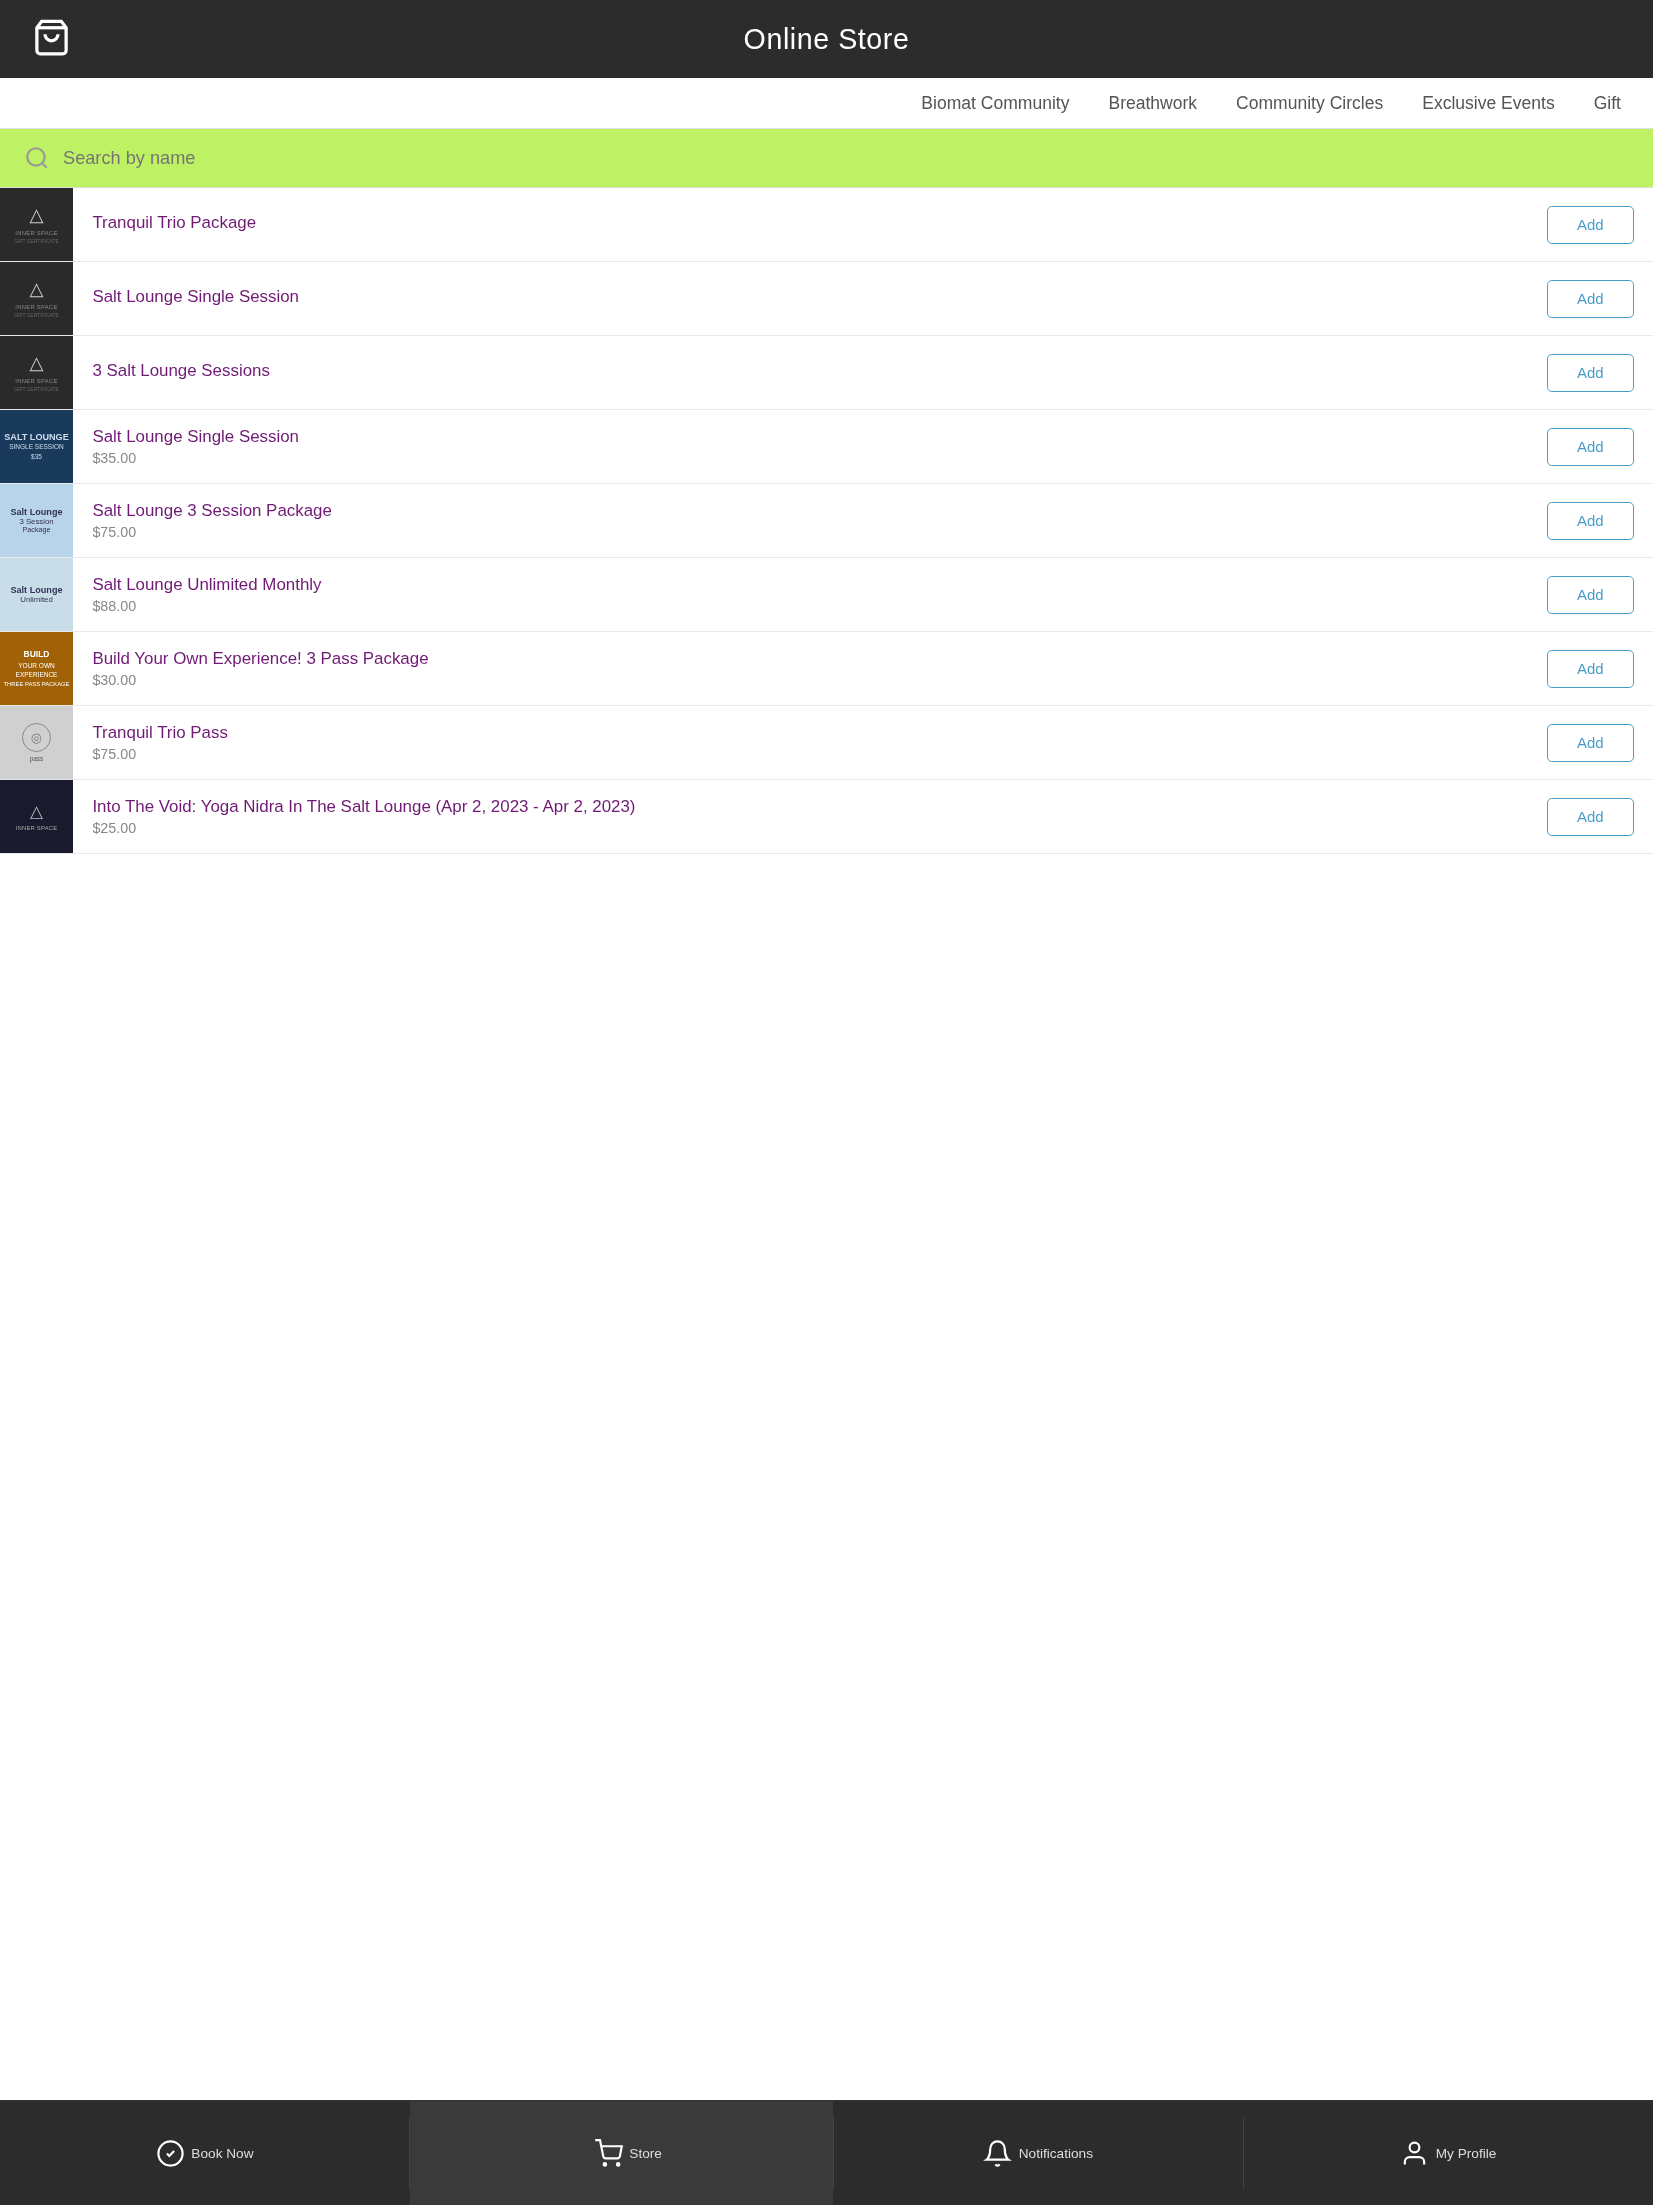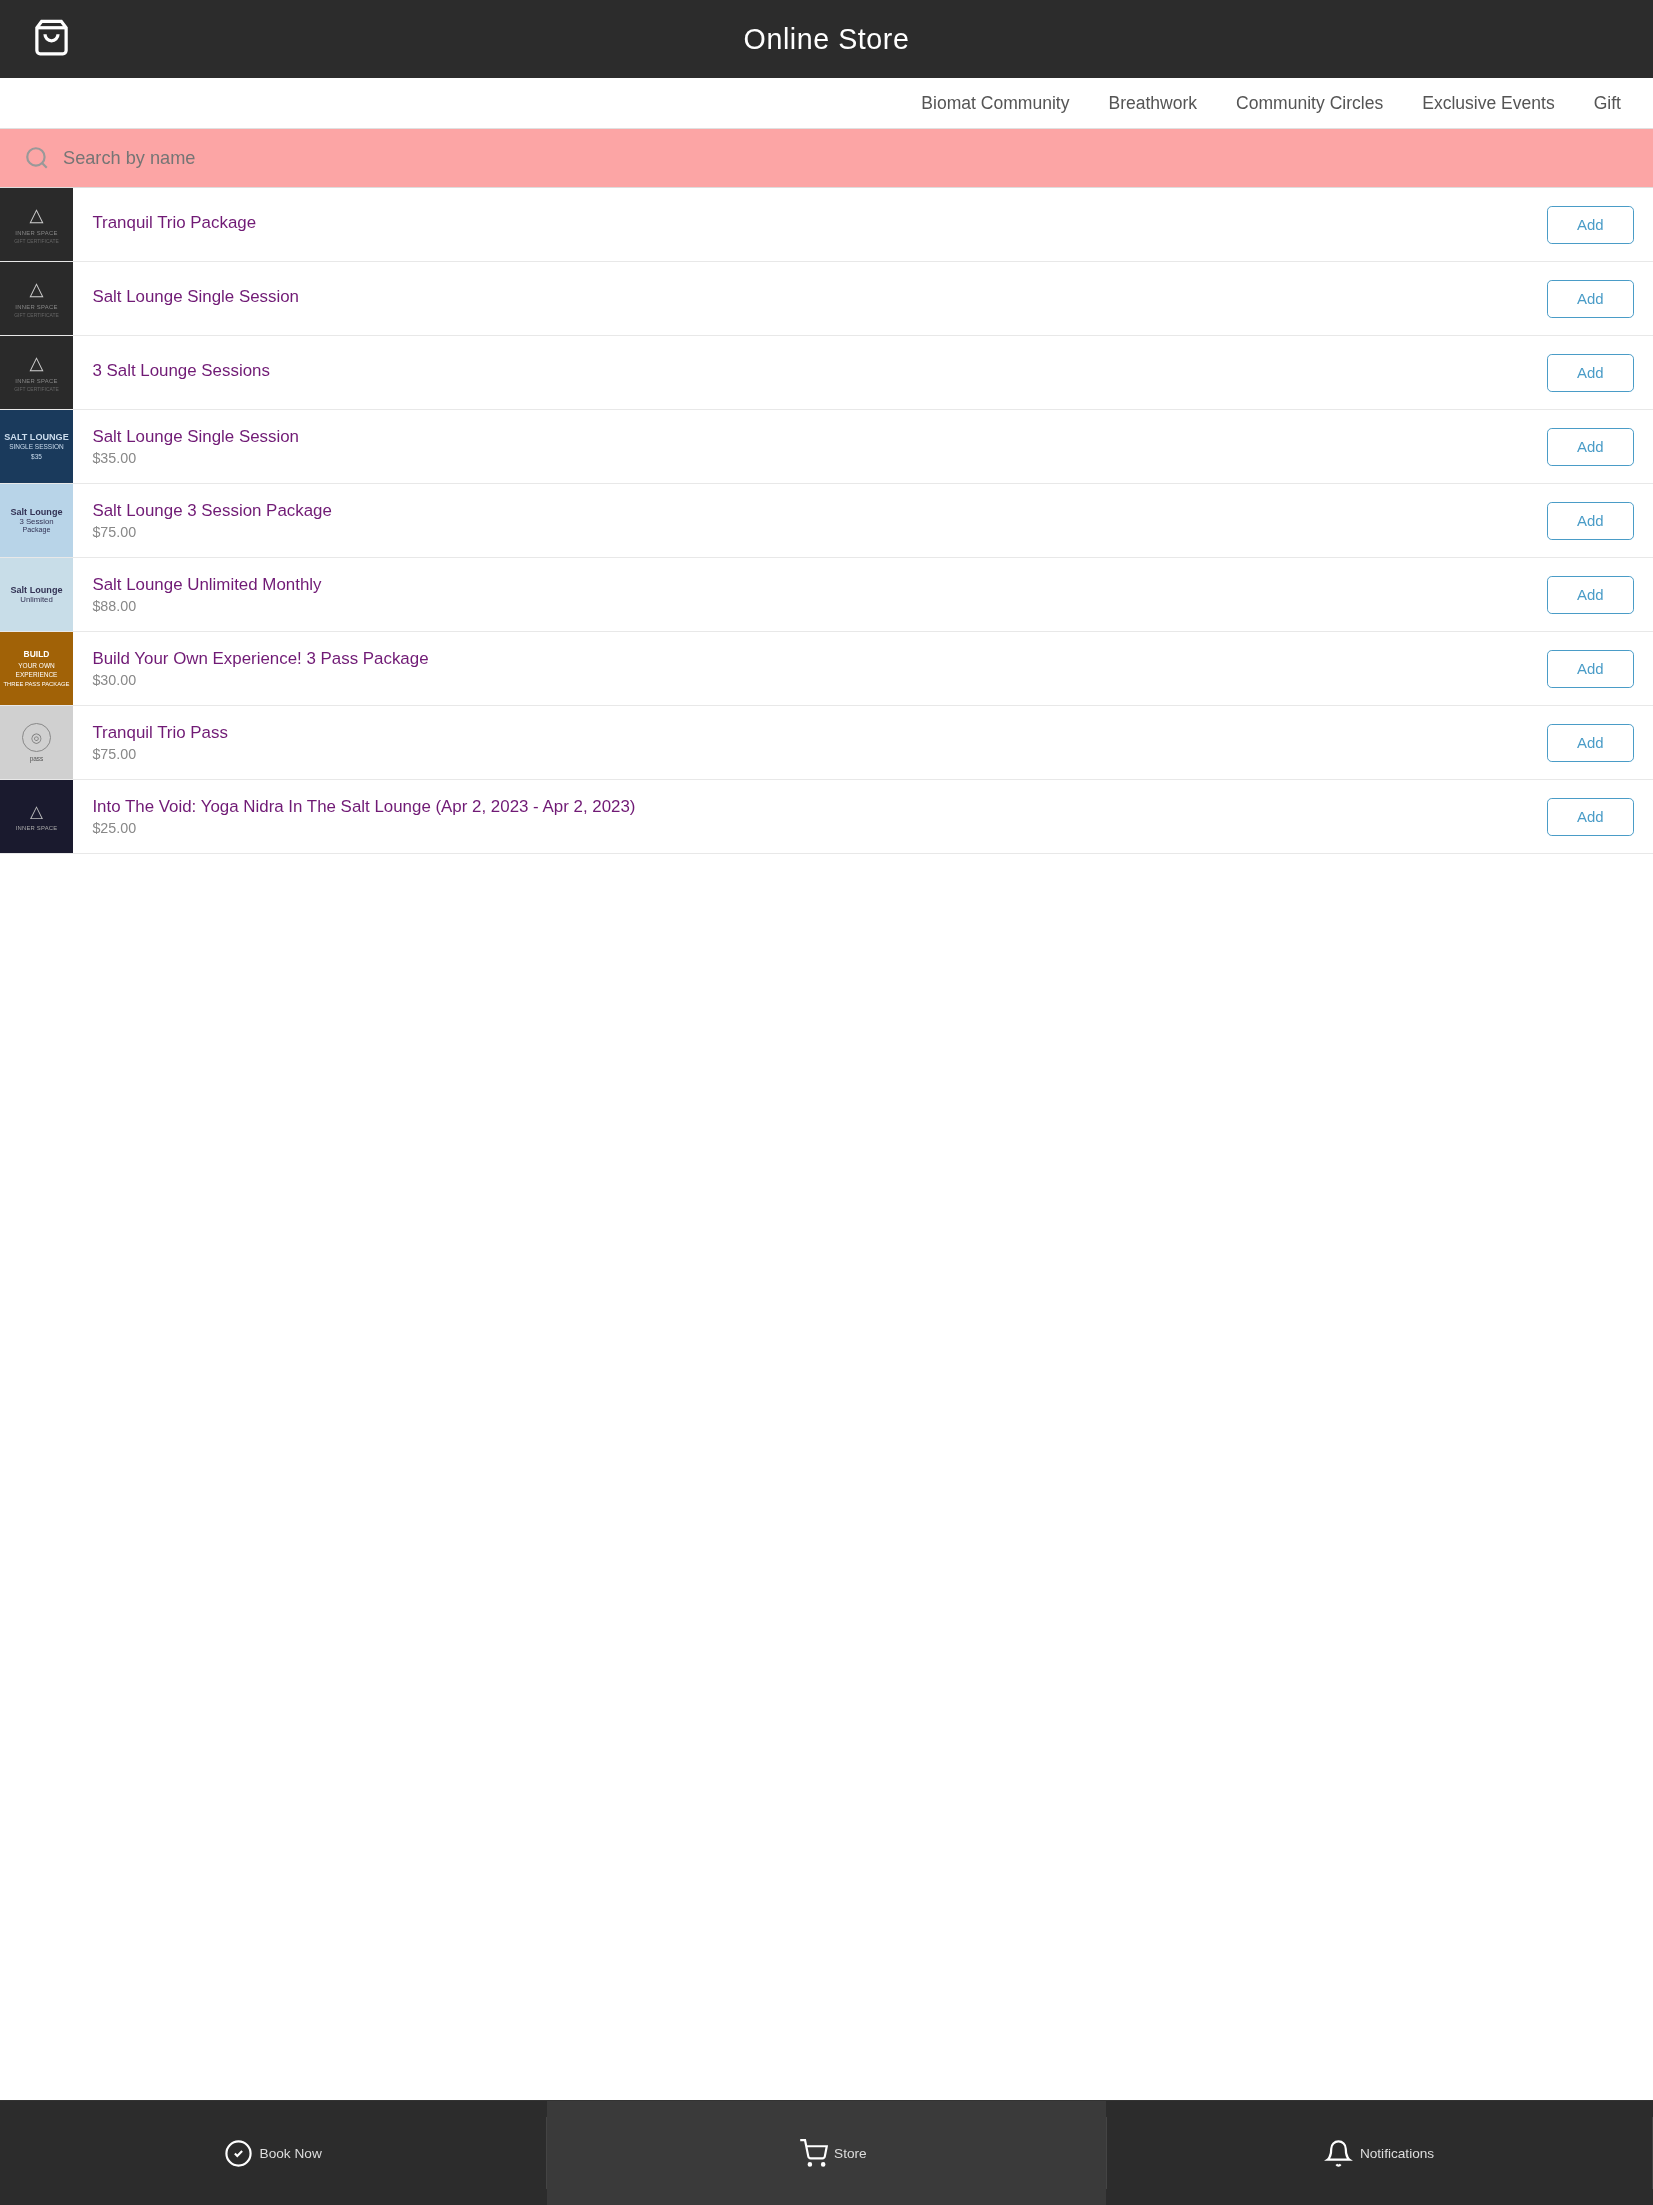--- a/index.html
+++ b/index.html
@@ -61,21 +61,21 @@
       white-space: nowrap;
       text-decoration: none;
     }
 
     
     .search-bar {
       display: flex;
       align-items: center;
       border-bottom: 0.8px solid #ddd;
       padding: 16px 24px;
-      background: #fca5a5;
+      background: #bef264;
     }
     .search-bar svg {
       width: 26px;
       height: 26px;
       stroke: #999;
       fill: none;
       stroke-width: 2;
       flex-shrink: 0;
       margin-right: 13px;
     }
@@ -419,14 +419,21 @@
   </button>
   <div class="bottom-nav-divider"></div>
   <button class="bottom-nav-item">
     <svg viewBox="0 0 24 24">
       <path d="M18 8A6 6 0 006 8c0 7-3 9-3 9h18s-3-2-3-9"></path>
       <path d="M13.73 21a2 2 0 01-3.46 0"></path>
     </svg>
     <span class="label">Notifications</span>
   </button>
   <div class="bottom-nav-divider"></div>
+  <button class="bottom-nav-item">
+    <svg viewBox="0 0 24 24">
+      <path d="M20 21v-2a4 4 0 00-4-4H8a4 4 0 00-4 4v2"></path>
+      <circle cx="12" cy="7" r="4"></circle>
+    </svg>
+    <span class="label">My Profile</span>
+  </button>
 </nav>
 
 
 </body></html>

